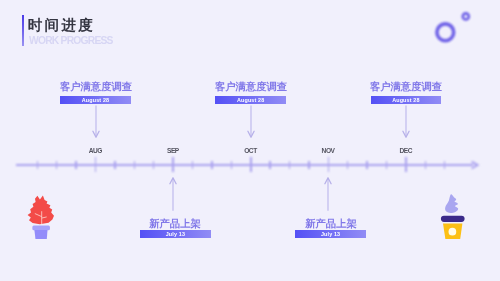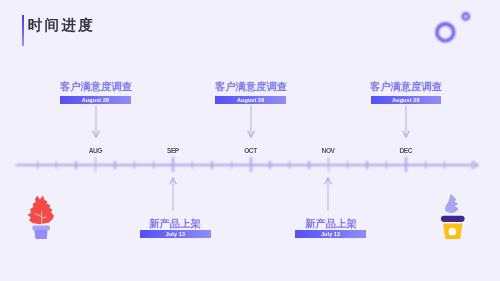--- a/index.html
+++ b/index.html
@@ -43,20 +43,21 @@
         line-height:8px;letter-spacing:0.15px;}
   .connector{position:absolute;width:9px;}
 </style>
 </head>
 <body>
 
 <div id="slide">
 
   <div class="title-bar"></div>
   <div class="title-cn">时间进度</div>
+  <div class="title-en">WORK PROGRESS</div>
 
   <svg class="rings" viewBox="0 0 56 48">
     <circle cx="20.3" cy="30.3" r="8.4" fill="none" stroke="#6a5ce6" stroke-width="3.6"></circle>
     <circle cx="40.8" cy="14.4" r="3.05" fill="none" stroke="#6a5ce6" stroke-width="2.6"></circle>
   </svg>
 
   <div id="axis-group" style="position:absolute;left:0;top:0;width:500px;height:281px;filter:blur(0.8px);">
   <div class="axis"></div>
   <svg class="axis-arrow" viewBox="0 0 12 12">
     <path d="M2.6 2.7 L8.6 6.1 L2.6 9.5" stroke="#a9a1ee" stroke-width="1.9" fill="none" stroke-linecap="butt" stroke-linejoin="miter"></path>

